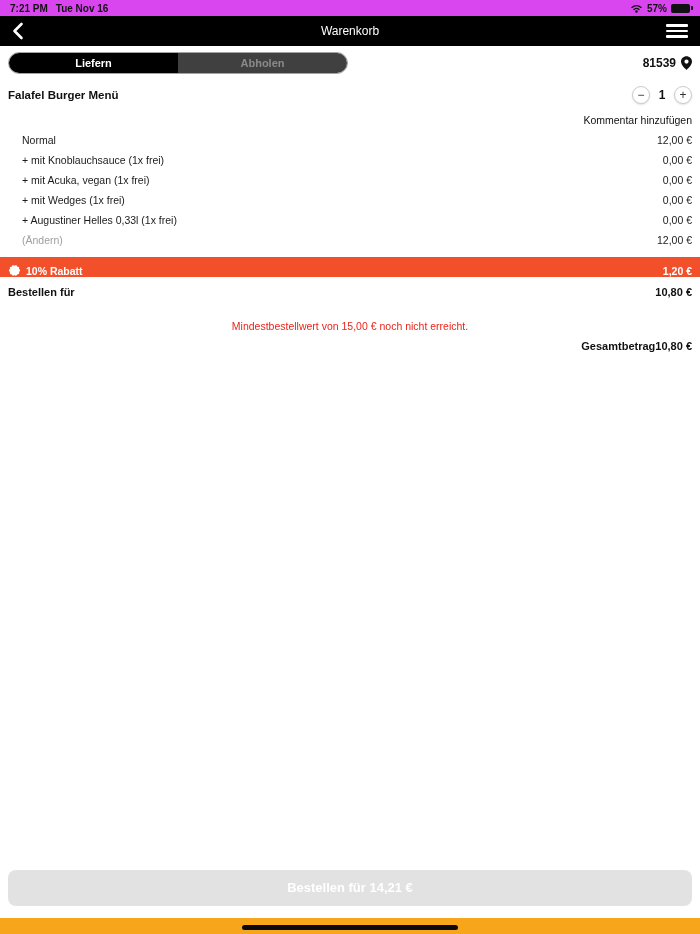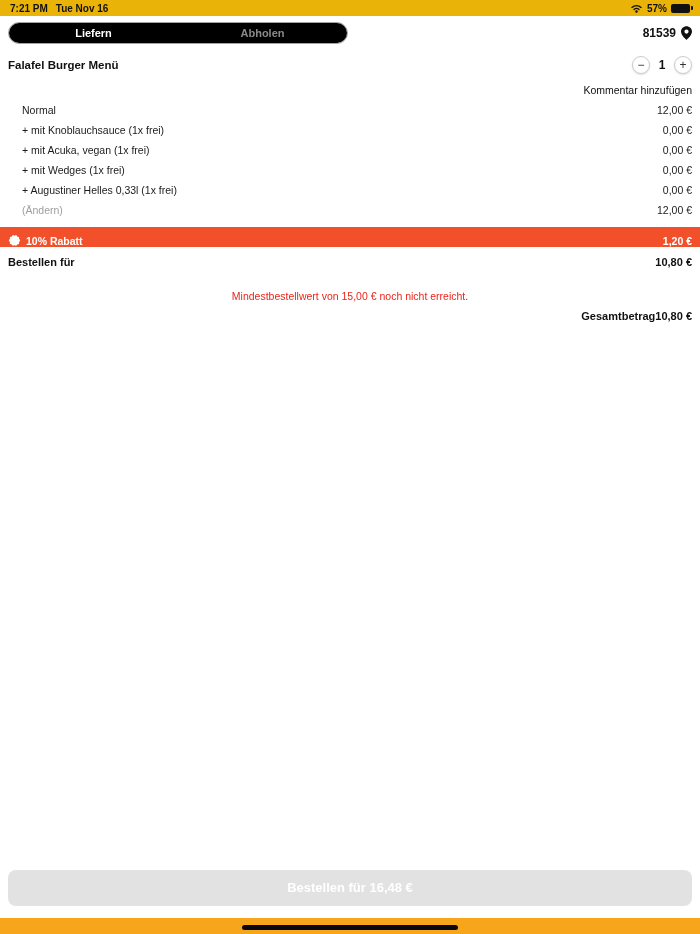--- a/index.html
+++ b/index.html
@@ -4,21 +4,21 @@
 <style>
   * { margin:0; padding:0; box-sizing:border-box; }
   html,body { background:#fff; }
   body { font-family:"Liberation Sans", sans-serif; }
   .screen {
     position:relative; width:700px; height:934px; background:#fff;
     overflow:hidden; margin:0 auto;
   }
   
   .status-bar {
-    height:16px; background:#eab308; display:flex; align-items:center;
+    height:16px; background:#d946ef; display:flex; align-items:center;
     justify-content:space-between; padding:0 10px; font-size:10px;
     font-weight:700; color:#111;
   }
   .status-left { display:flex; gap:8px; align-items:center; }
   .status-right { display:flex; gap:4px; align-items:center; }
   .battery { position:relative; width:19px; height:9px; background:#111; border-radius:2px; }
   .battery:after { content:""; position:absolute; right:-3px; top:2.5px; width:2px; height:4px; background:#111; border-radius:0 1px 1px 0; }
   
   .navbar {
     height:30px; background:#000; display:flex; align-items:center;
@@ -30,21 +30,21 @@
   .menu-btn { display:flex; flex-direction:column; gap:3px; z-index:2; cursor:pointer; padding:4px 0; }
   .menu-btn span { display:block; width:22px; height:2.5px; background:#fff; border-radius:1px; }
   
   .toprow { display:flex; align-items:center; justify-content:space-between; padding:6px 8px 0 8px; }
   .segmented {
     display:flex; width:340px; height:22px; border:1px solid #a3a3a3;
     border-radius:12px; overflow:hidden; background:#fff;
   }
   .seg { flex:1; display:flex; align-items:center; justify-content:center; font-size:11px; cursor:pointer; }
   .seg.active { background:#000; color:#fff; font-weight:700; }
-  .seg.inactive { background:#000000; color:#8a8a8a; font-weight:700; }
+  .seg.inactive { background:#404040; color:#8a8a8a; font-weight:700; }
   .zip { display:flex; align-items:center; gap:5px; font-size:12px; font-weight:700; color:#111; cursor:pointer; }
   
   .item-header { display:flex; align-items:center; justify-content:space-between; padding:12px 8px 0 8px; }
   .item-name { font-size:11.5px; font-weight:700; color:#111; }
   .stepper { display:flex; align-items:center; gap:8px; }
   .step-btn {
     width:18px; height:18px; border:1px solid #ccc; border-radius:50%;
     background:#fff; display:flex; align-items:center; justify-content:center;
     font-size:12px; color:#333; box-shadow:0 1px 2px rgba(0,0,0,.12); cursor:pointer; line-height:1;
   }
@@ -96,20 +96,35 @@
           <path d="M2.4 5.3a8 8 0 0 1 11.2 0" fill="none" stroke="#111" stroke-width="1.6" stroke-linecap="round"></path>
           <path d="M4.9 7.8a4.6 4.6 0 0 1 6.2 0" fill="none" stroke="#111" stroke-width="1.6" stroke-linecap="round"></path>
           <circle cx="8" cy="10.2" r="1.5" fill="#111"></circle>
         </svg>
       </span>
       <span>57%</span>
       <span class="battery"></span>
     </div>
   </div>
 
+  <div class="navbar">
+    <div class="back-btn">
+      <span style="display:flex;">
+        <svg width="12" height="18" viewBox="0 0 12 18">
+          <polyline points="9.5,2 2.5,9 9.5,16" fill="none" stroke="#fff" stroke-width="2.6" stroke-linecap="round" stroke-linejoin="round"></polyline>
+        </svg>
+      </span>
+    </div>
+    <div class="nav-title">Warenkorb</div>
+    <div class="menu-btn">
+      <span></span>
+      <span></span>
+      <span></span>
+    </div>
+  </div>
 
   <div class="toprow">
     <div class="segmented">
       <div class="seg active">Liefern</div>
       <div class="seg inactive">Abholen</div>
     </div>
     <div class="zip">
       <span>81539</span>
       <span style="display:flex;">
         <svg width="11" height="14" viewBox="0 0 12 15">
@@ -184,18 +199,18 @@
   <div class="total-row first">
     <span>Bestellen für</span>
     <span>10,80 €</span>
   </div>
   <div class="warning">Mindestbestellwert von 15,00 € noch nicht erreicht.</div>
   <div class="total-row last">
     <span>Gesamtbetrag</span>
     <span>10,80 €</span>
   </div>
 
-  <button class="order-btn">Bestellen für 16,48 €</button>
+  <button class="order-btn">Bestellen für 14,21 €</button>
   <div class="bottom-bar">
     <div class="home-indicator"></div>
   </div>
 
 </div>
 
 </body></html>

